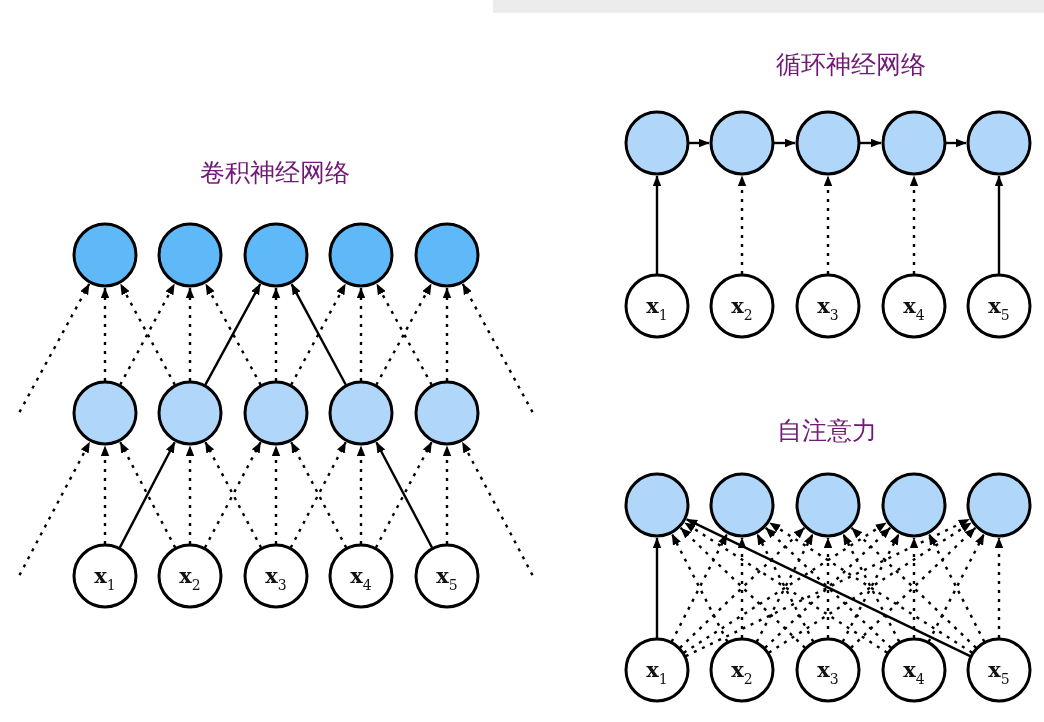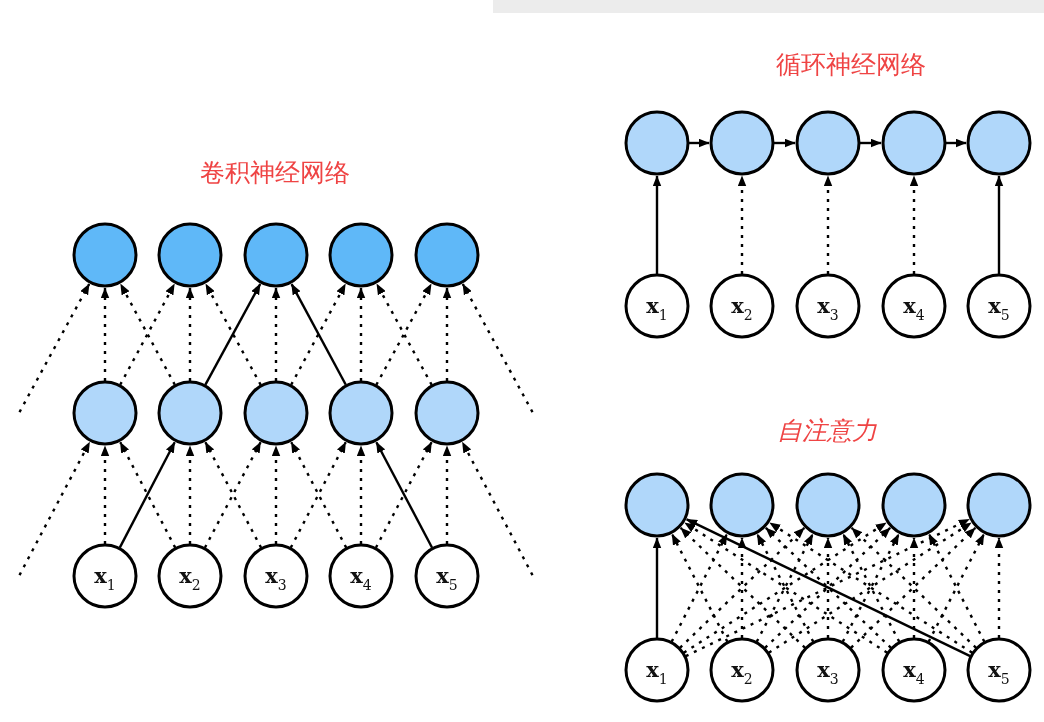--- a/index.html
+++ b/index.html
@@ -1,23 +1,23 @@
 <!DOCTYPE html>
 <html><head>
 <meta charset="utf-8">
 <style>
   html,body{margin:0;padding:0;background:#ffffff;}
   .screen{position:relative;width:1044px;height:722px;background:#ffffff;overflow:hidden;
           font-family:"DejaVu Sans",sans-serif;}
   .chrome-bar{position:absolute;top:0;left:493px;right:0;height:13px;}
   .fig-title{position:absolute;width:340px;text-align:center;font-size:25px;line-height:1.1;
-             color:#ef4444;font-family:"DejaVu Sans",sans-serif;white-space:nowrap;}
+             color:#701a75;font-family:"DejaVu Sans",sans-serif;white-space:nowrap;}
   #title-cnn{left:105px;top:159px;text-align:center;}
   #title-rnn{left:681px;top:51px;}
-  #title-attn{left:657px;top:417px;font-style:italic;}
+  #title-attn{left:657px;top:417px;}
   #figure-svg{position:absolute;left:0;top:0;}
   .node-label{font-family:"DejaVu Serif","Liberation Serif",serif;}
   .lbl-base{font-weight:bold;font-size:21px;}
   .lbl-sub{font-weight:normal;font-size:14px;}
 </style>
 </head>
 <body>
 
 <div class="screen">
   <div class="chrome-bar" style="background: rgb(236, 236, 236);"></div>

